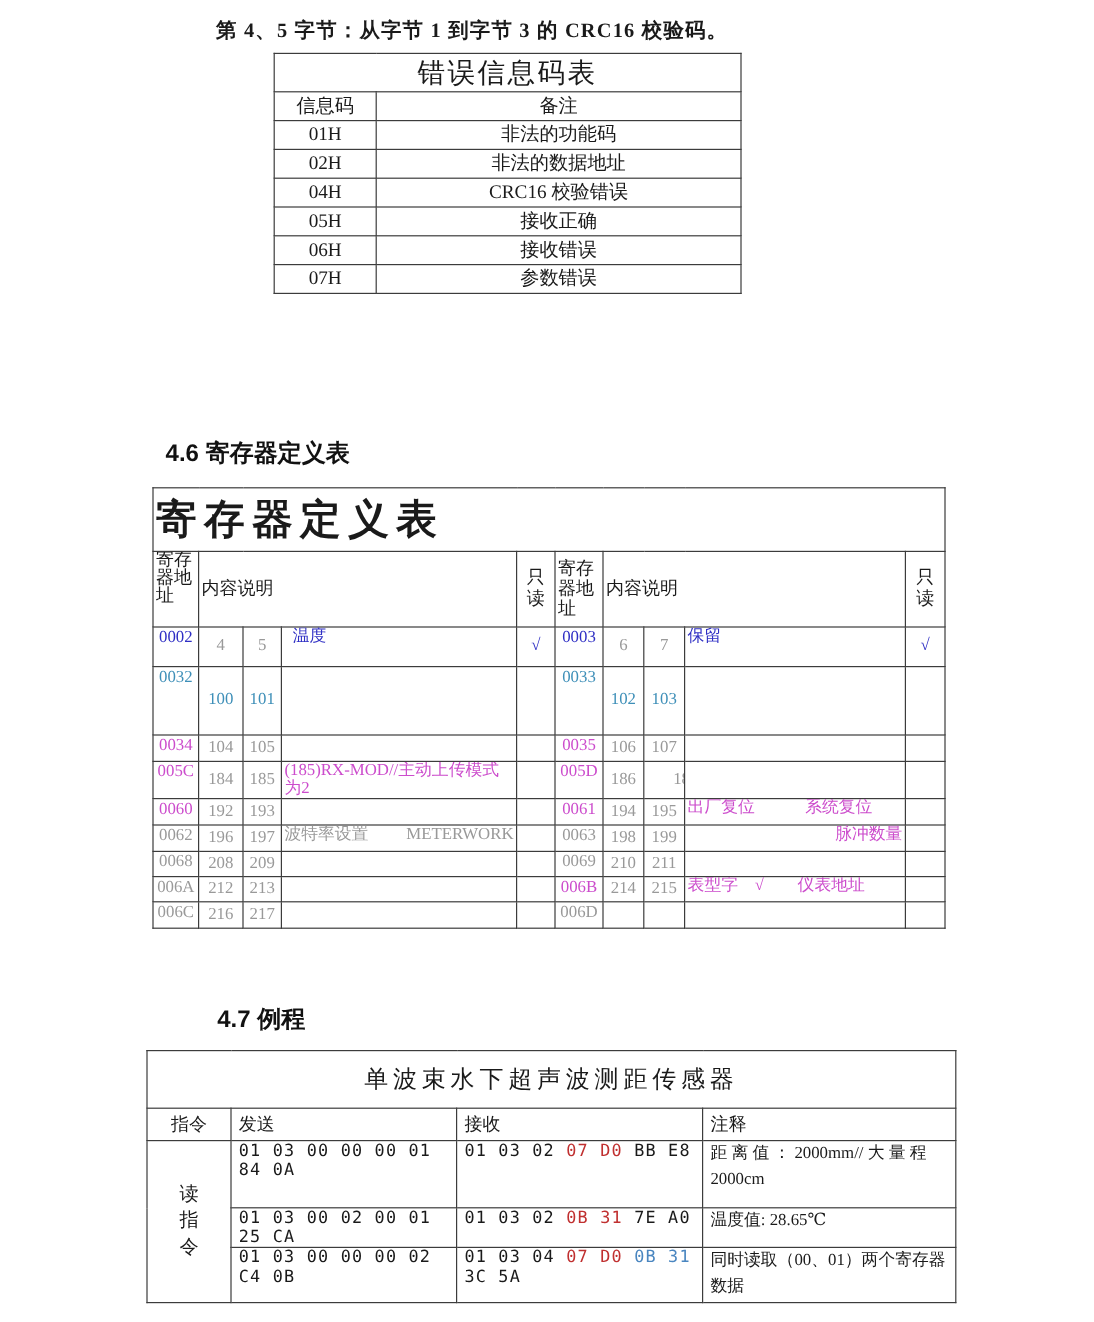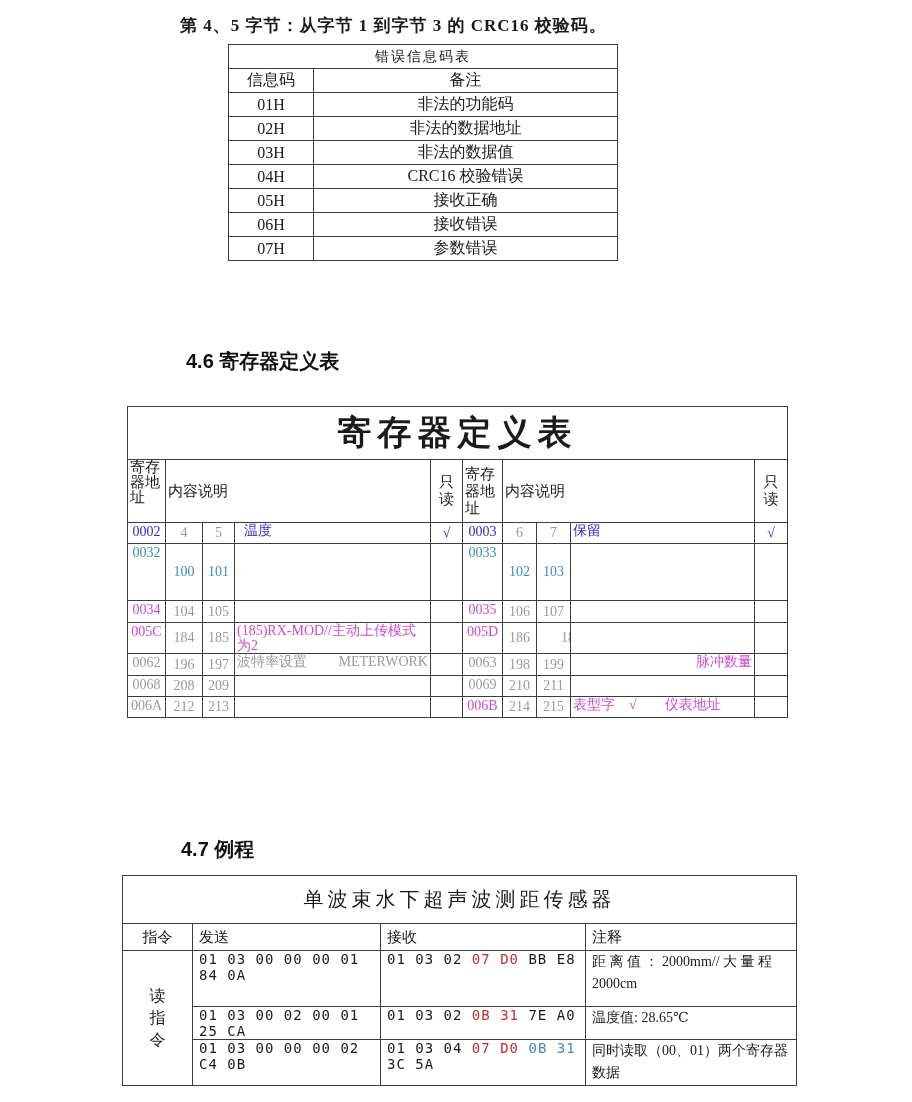--- a/index.html
+++ b/index.html
@@ -13,32 +13,32 @@
   
   .intro{left:180px;top:14px;font-size:17px;letter-spacing:1px;font-weight:600;}
 
   
   table{border-collapse:collapse;table-layout:fixed;}
   td{border:1px solid #3c3c3c;overflow:hidden;}
 
   
   .err{left:228px;top:44px;width:389px;font-size:16px;text-align:center;}
   .err td{height:23px;padding:0;}
-  .err .title td{font-size:14px;letter-spacing:2px;margin-top:44px;}
+  .err .title td{font-size:23px;letter-spacing:2px;margin-top:44px;}
 
   
   .h-sec{font-family:"Liberation Sans","DejaVu Sans",sans-serif;font-weight:bold;
     font-size:20px;color:#111;}
-  .h46{left:138px;top:348px;margin-left:48px;}
+  .h46{left:138px;top:364px;}
   .h47{left:138px;top:836px;margin-left:43px;}
 
   
   .reg{left:127px;top:406px;width:660px;font-size:14px;}
   .reg td{padding:0 2px;}
-  .reg .title td{height:52px;text-align:center;font-size:34px;font-weight:bold;
+  .reg .title td{height:52px;text-align:left;font-size:34px;font-weight:bold;
     letter-spacing:6px;}
   .reg .head td{height:62px;font-size:15px;vertical-align:middle;line-height:17px;}
   .reg .head .clip{vertical-align:top;line-height:15px;word-break:break-all;}
   .ra{text-align:center;vertical-align:top;line-height:18px;}
   .rn{text-align:center;vertical-align:middle;}
   .rd{text-align:left;vertical-align:top;white-space:pre-wrap;line-height:15px;}
   .ro{text-align:center;vertical-align:middle;}
 
   
   .ex{left:122px;top:875px;width:674px;font-size:15px;}
@@ -71,24 +71,20 @@
   </tr>
   </tbody>
     <tbody id="err-rows">
       <tr>
         <td>01H</td>
         <td>非法的功能码</td>
       </tr>
       <tr>
         <td>02H</td>
         <td>非法的数据地址</td>
-      </tr>
-      <tr>
-        <td>03H</td>
-        <td>非法的数据值</td>
       </tr>
       <tr>
         <td>04H</td>
         <td>CRC16 校验错误</td>
       </tr>
       <tr>
         <td>05H</td>
         <td>接收正确</td>
       </tr>
       <tr>
@@ -124,21 +120,21 @@
   <tr class="head">
     <td class="clip">寄存器地址</td>
     <td colspan="3">内容说明</td>
     <td class="ro">只读</td>
     <td>寄存器地址</td>
     <td colspan="3">内容说明</td>
     <td class="ro">只读</td>
   </tr>
   </tbody>
     <tbody id="reg-rows">
-      <tr style="height: 21px;">
+      <tr style="height: 33px;">
         <td class="ra" style="color: rgb(46, 46, 196);">0002</td>
         <td class="rn" style="color: rgb(153, 153, 153);">4</td>
         <td class="rn" style="color: rgb(153, 153, 153);">5</td>
         <td class="rd" style="color: rgb(46, 46, 196);">  温度</td>
         <td class="ro" style="color: rgb(46, 46, 196);">√</td>
         <td class="ra" style="color: rgb(46, 46, 196);">0003</td>
         <td class="rn" style="color: rgb(153, 153, 153);">6</td>
         <td class="rn" style="color: rgb(153, 153, 153);">7</td>
         <td class="rd" style="color: rgb(46, 46, 196);">保留</td>
         <td class="ro" style="color: rgb(46, 46, 196);">√</td>
@@ -173,20 +169,32 @@
         <td class="rn" style="color: rgb(153, 153, 153);">185</td>
         <td class="rd" style="color: rgb(204, 76, 204);">(185)RX-MOD//主动上传模式为2</td>
         <td class="ro" style="color: rgb(46, 46, 196);"></td>
         <td class="ra" style="color: rgb(204, 76, 204);">005D</td>
         <td class="rn" style="color: rgb(153, 153, 153);">186</td>
         <td class="rn" style="color: rgb(153, 153, 153); padding-left: 24px;">187</td>
         <td class="rd" style="color: rgb(153, 153, 153);"></td>
         <td class="ro" style="color: rgb(46, 46, 196);"></td>
       </tr>
       <tr style="height: 22px;">
+        <td class="ra" style="color: rgb(204, 76, 204);">0060</td>
+        <td class="rn" style="color: rgb(153, 153, 153);">192</td>
+        <td class="rn" style="color: rgb(153, 153, 153);">193</td>
+        <td class="rd" style="color: rgb(153, 153, 153);"></td>
+        <td class="ro" style="color: rgb(46, 46, 196);"></td>
+        <td class="ra" style="color: rgb(204, 76, 204);">0061</td>
+        <td class="rn" style="color: rgb(153, 153, 153);">194</td>
+        <td class="rn" style="color: rgb(153, 153, 153);">195</td>
+        <td class="rd" style="color: rgb(204, 76, 204);">出厂复位            系统复位</td>
+        <td class="ro" style="color: rgb(46, 46, 196);"></td>
+      </tr>
+      <tr style="height: 22px;">
         <td class="ra" style="color: rgb(153, 153, 153);">0062</td>
         <td class="rn" style="color: rgb(153, 153, 153);">196</td>
         <td class="rn" style="color: rgb(153, 153, 153);">197</td>
         <td class="rd" style="color: rgb(153, 153, 153);">波特率设置         METERWORK</td>
         <td class="ro" style="color: rgb(46, 46, 196);"></td>
         <td class="ra" style="color: rgb(153, 153, 153); margin-left: 31px;">0063</td>
         <td class="rn" style="color: rgb(153, 153, 153);">198</td>
         <td class="rn" style="color: rgb(153, 153, 153);">199</td>
         <td class="rd" style="color: rgb(204, 76, 204); text-align: right;">脉冲数量</td>
         <td class="ro" style="color: rgb(46, 46, 196);"></td>
@@ -206,20 +214,32 @@
       <tr style="height: 21px;">
         <td class="ra" style="color: rgb(153, 153, 153);">006A</td>
         <td class="rn" style="color: rgb(153, 153, 153);">212</td>
         <td class="rn" style="color: rgb(153, 153, 153);">213</td>
         <td class="rd" style="color: rgb(153, 153, 153);"></td>
         <td class="ro" style="color: rgb(46, 46, 196);"></td>
         <td class="ra" style="color: rgb(204, 76, 204);">006B</td>
         <td class="rn" style="color: rgb(153, 153, 153);">214</td>
         <td class="rn" style="color: rgb(153, 153, 153);">215</td>
         <td class="rd" style="color: rgb(204, 76, 204);">表型字    √        仪表地址</td>
+        <td class="ro" style="color: rgb(46, 46, 196);"></td>
+      </tr>
+      <tr style="height: 22px;">
+        <td class="ra" style="color: rgb(153, 153, 153);">006C</td>
+        <td class="rn" style="color: rgb(153, 153, 153);">216</td>
+        <td class="rn" style="color: rgb(153, 153, 153);">217</td>
+        <td class="rd" style="color: rgb(153, 153, 153);"></td>
+        <td class="ro" style="color: rgb(46, 46, 196);"></td>
+        <td class="ra" style="color: rgb(153, 153, 153);">006D</td>
+        <td class="rn" style="color: rgb(153, 153, 153);"></td>
+        <td class="rn" style="color: rgb(153, 153, 153);"></td>
+        <td class="rd" style="color: rgb(153, 153, 153);"></td>
         <td class="ro" style="color: rgb(46, 46, 196);"></td>
       </tr>
     </tbody>
 </table>
 
 <div class="abs h-sec h47">4.7 例程</div>
 
 <table class="abs ex">
   <colgroup>
       <col style="width:70px">

